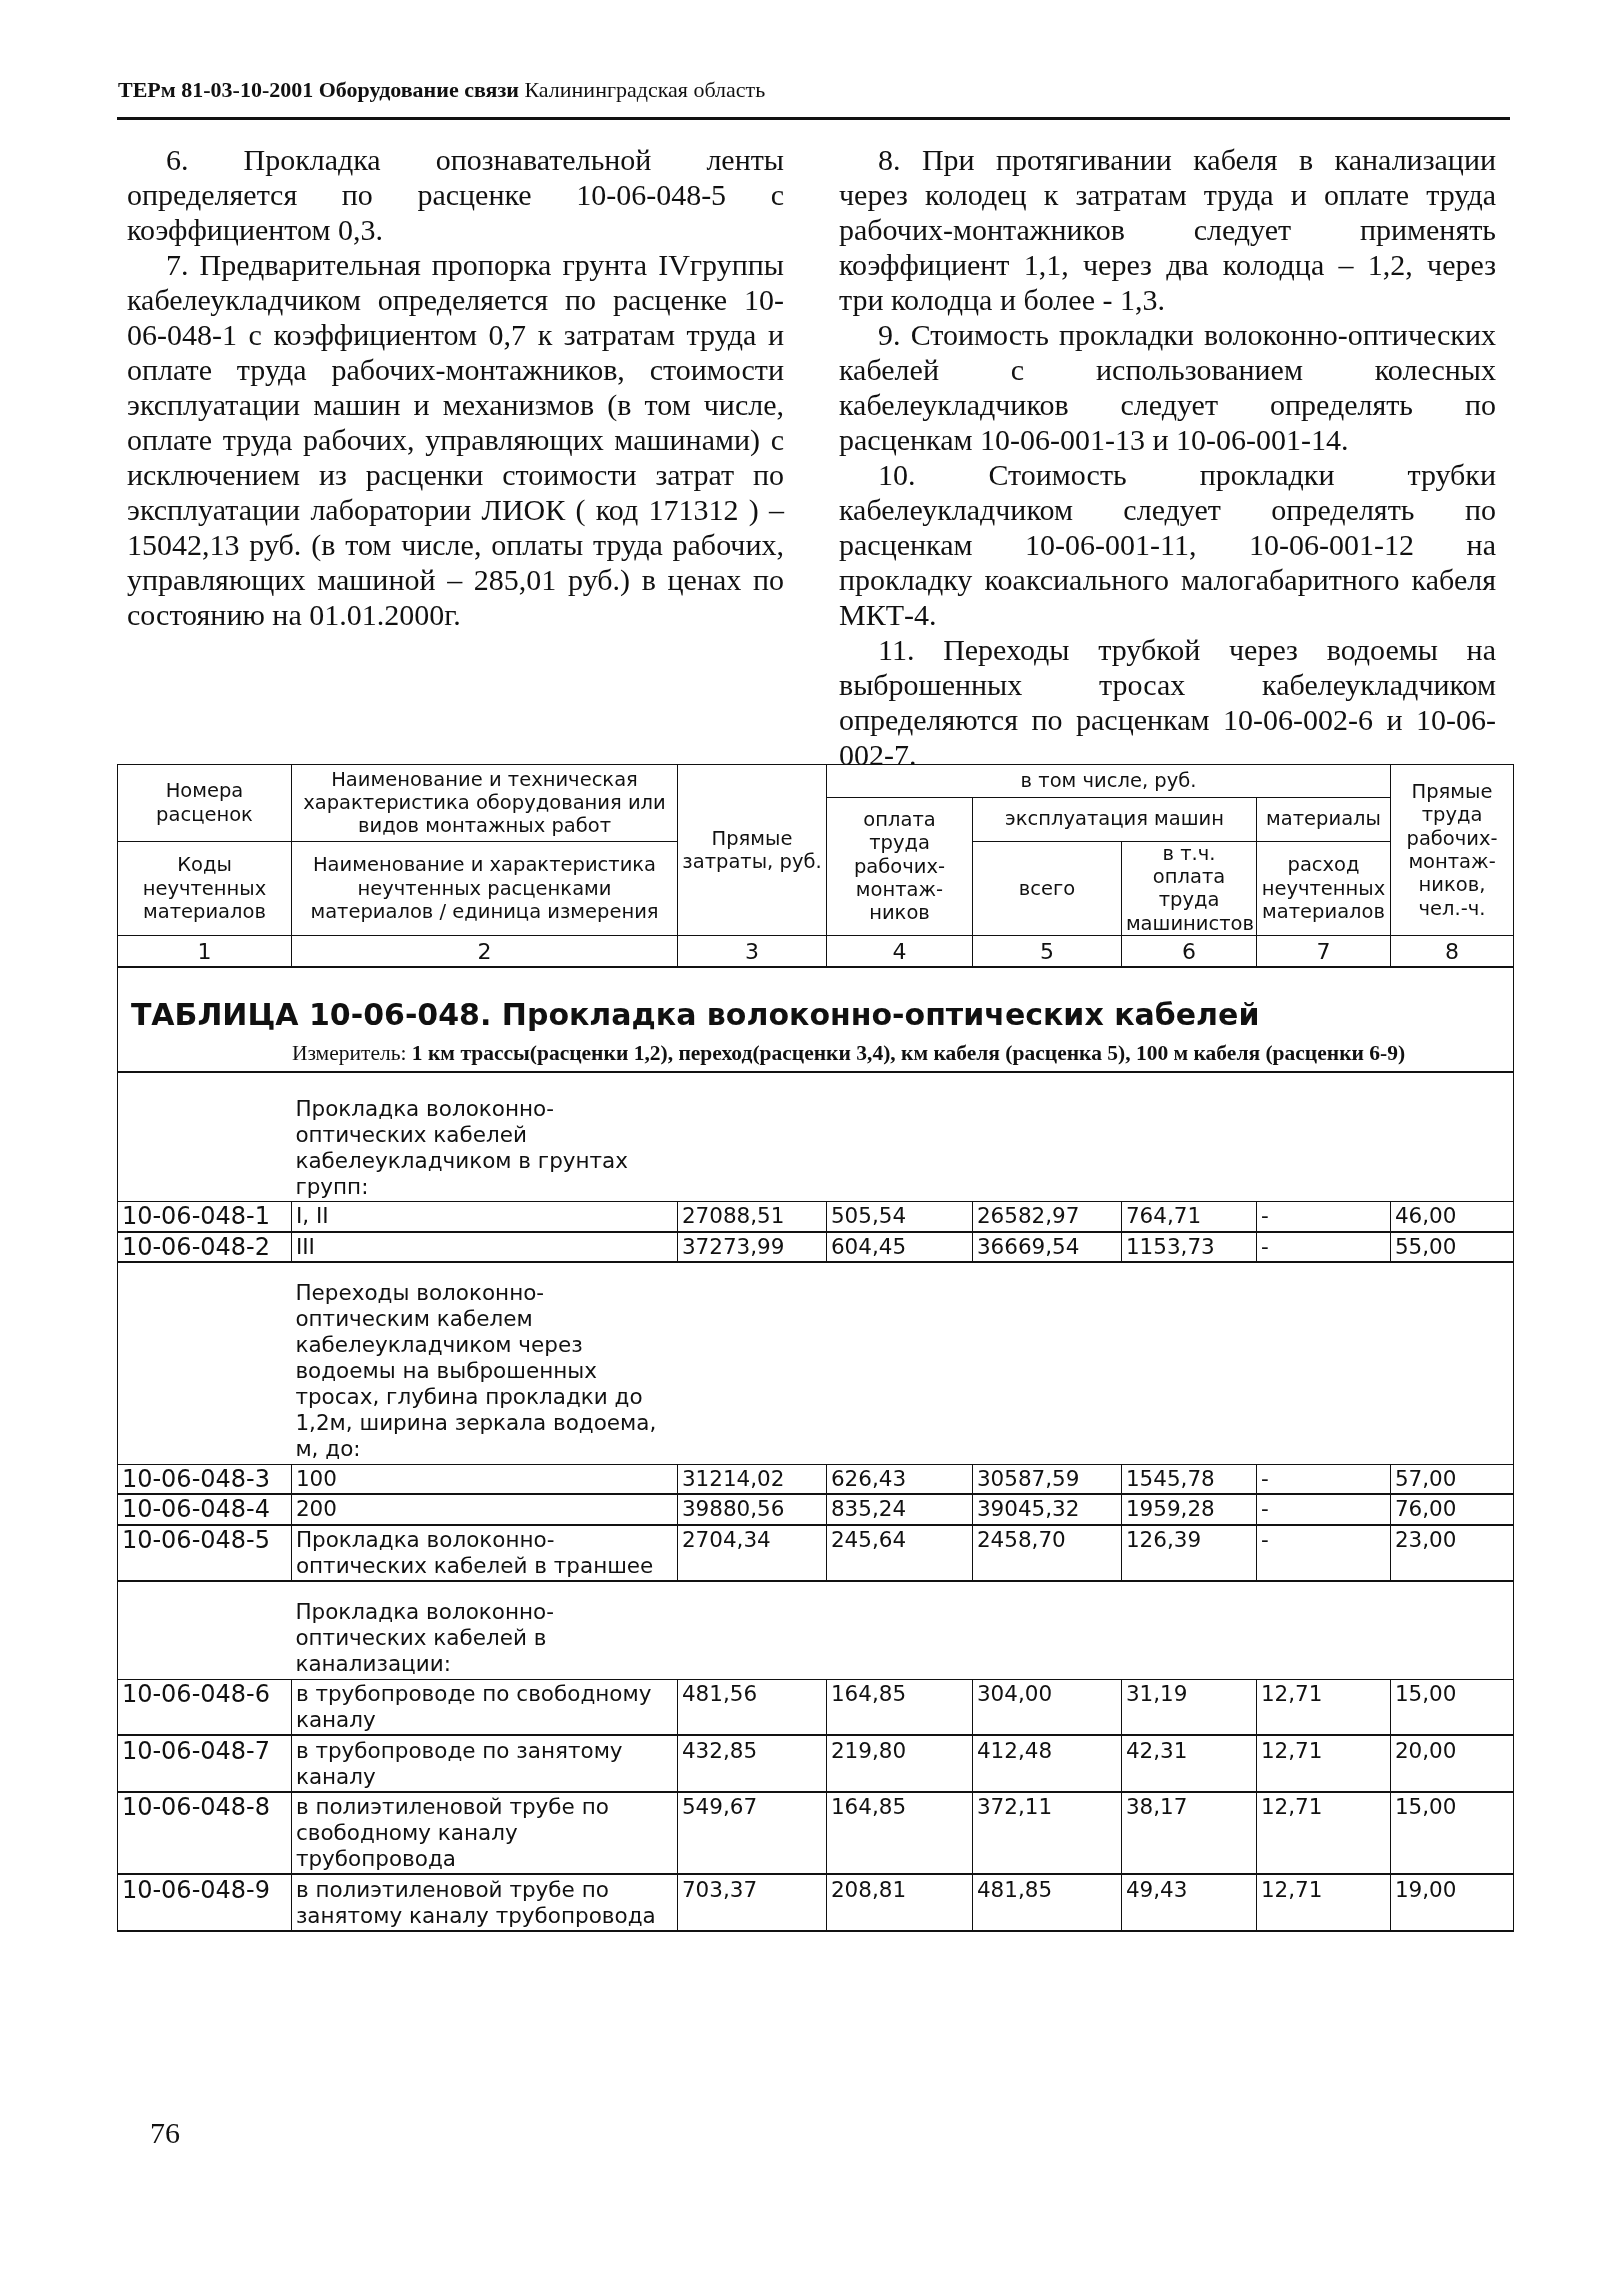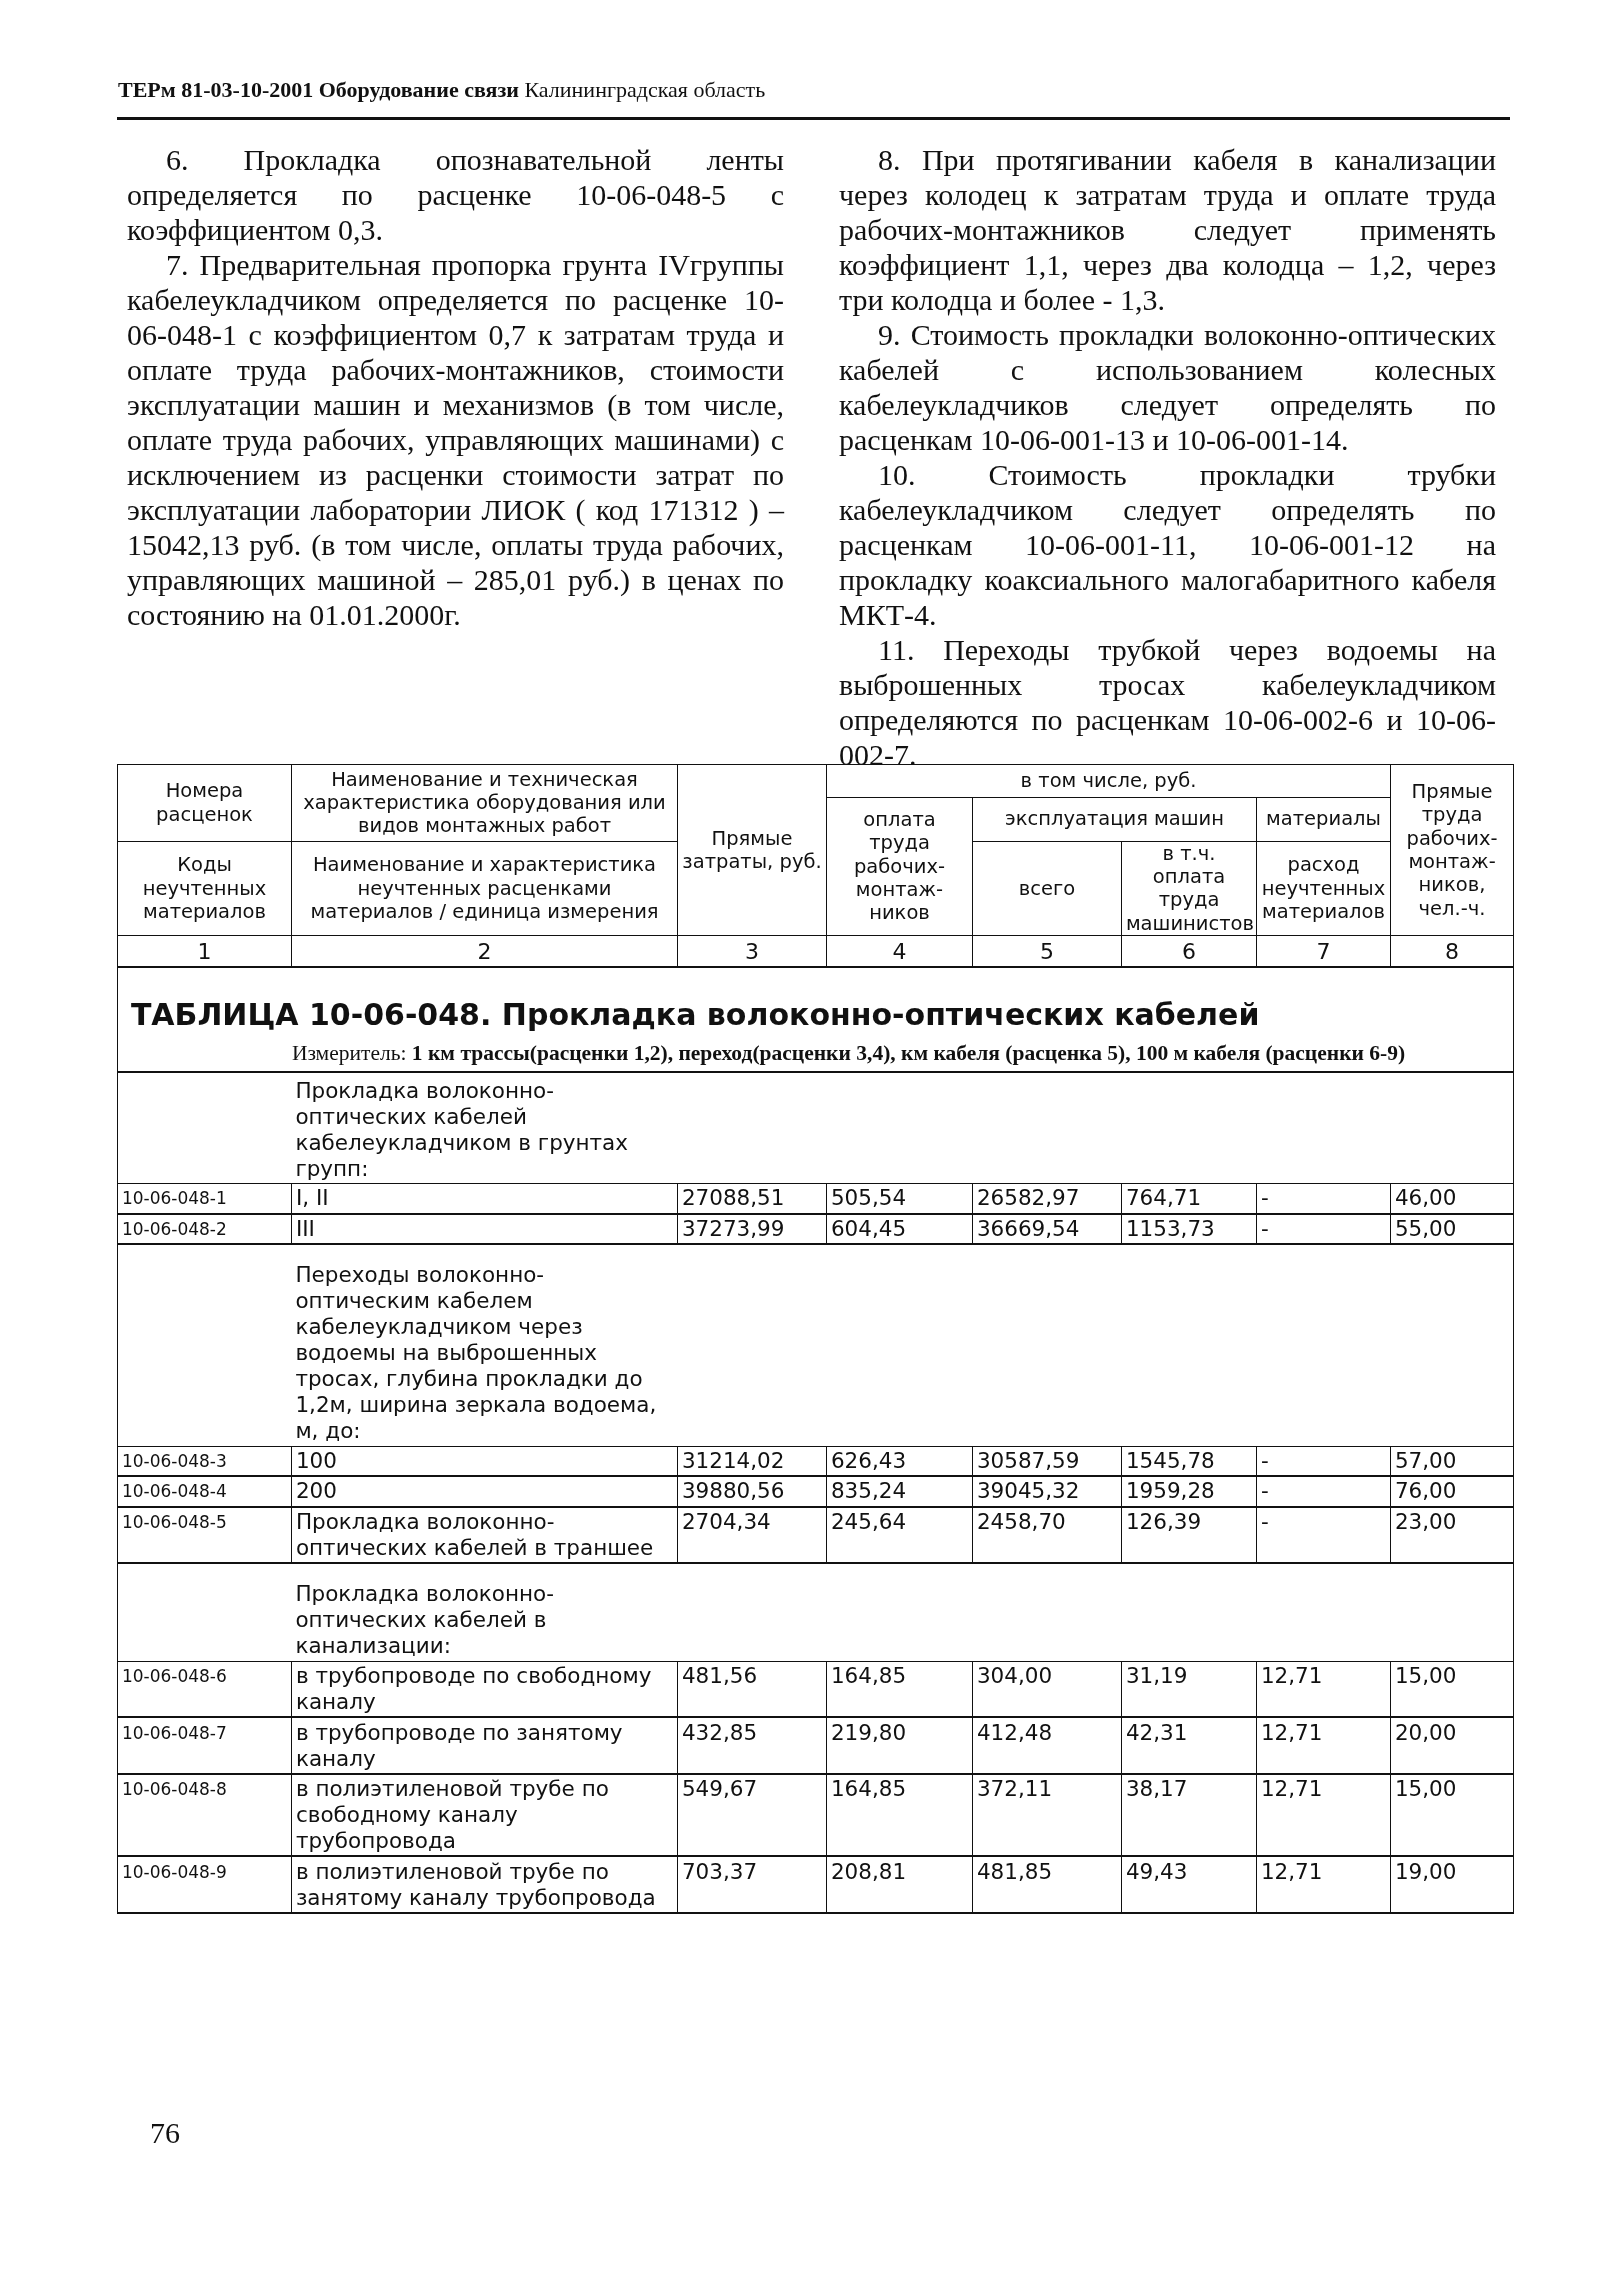--- a/index.html
+++ b/index.html
@@ -15,21 +15,21 @@
   #col-left { left:127px; }
   #col-right { left:839px; }
   .col p { margin:0; text-indent:39px; }
 
   
   #rate-table { position:absolute; left:117px; top:764px; width:1395px; border-collapse:collapse; table-layout:fixed; font-size:21.5px; }
   #rate-table td { border:1.3px solid #111; padding:0 3.9px; vertical-align:top; }
   #rate-table .hdr td { text-align:center; vertical-align:middle; line-height:23.4px; font-size:19.5px; }
   #rate-table .num-row td { text-align:center; height:30px; font-size:22px; vertical-align:middle; }
   .num { text-align:left;margin-top:28px; }
-  .code { white-space:nowrap; font-size:17px; }
+  .code { white-space:nowrap; font-size:24px; }
   #rate-table .data td { line-height:26px; padding-top:1.3px; padding-bottom:1.3px; }
   .section-text { padding-left:3.9px !important; line-height:26px; }
   .title-cell { border-top:2px solid #111 !important; }
   #table-title { font-weight:bold; font-size:30px; line-height:39px; margin:27px 0 6.5px 9px; }
   #table-meter { margin-left:170px; font-size:21.5px; line-height:25px; padding-bottom:5.2px;font-family:Liberation Serif, serif; }
   #table-meter b { font-weight:bold; }
   .thick-bottom td { border-bottom:2px solid #111 !important; }
 
   #page-number { position:absolute; left:118px; top:2116px; font-size:30px;margin-left:32px; }
 </style>
@@ -94,21 +94,21 @@
   </tr>
   <tr class="thick-bottom">
     <td colspan="8" class="title-cell">
       <div id="table-title">ТАБЛИЦА  10-06-048.  Прокладка волоконно-оптических кабелей</div>
       <div id="table-meter"><span>Измеритель:</span> <b>1 км трассы(расценки 1,2), переход(расценки 3,4), км кабеля (расценка 5), 100 м кабеля (расценки 6-9)</b></div>
     </td>
   </tr>
 
   <tr class="data">
     <td style="border-right:none;border-bottom:1.3px solid #111"></td>
-    <td class="section-text" style="border-left:none;border-right:none;padding-top:5px">Прокладка волоконно-оптических кабелей кабелеукладчиком в грунтах групп:</td>
+    <td class="section-text" style="border-left:none;border-right:none;padding-top:23px">Прокладка волоконно-оптических кабелей кабелеукладчиком в грунтах групп:</td>
     <td colspan="6" style="border-left:none"></td>
   </tr>
   <tr class="data thick-bottom">
     <td class="code">10-06-048-1</td>
     <td>I, II</td>
     <td class="num">27088,51</td>
     <td class="num">505,54</td>
     <td class="num">26582,97</td>
     <td class="num">764,71</td>
     <td class="num">-</td>

